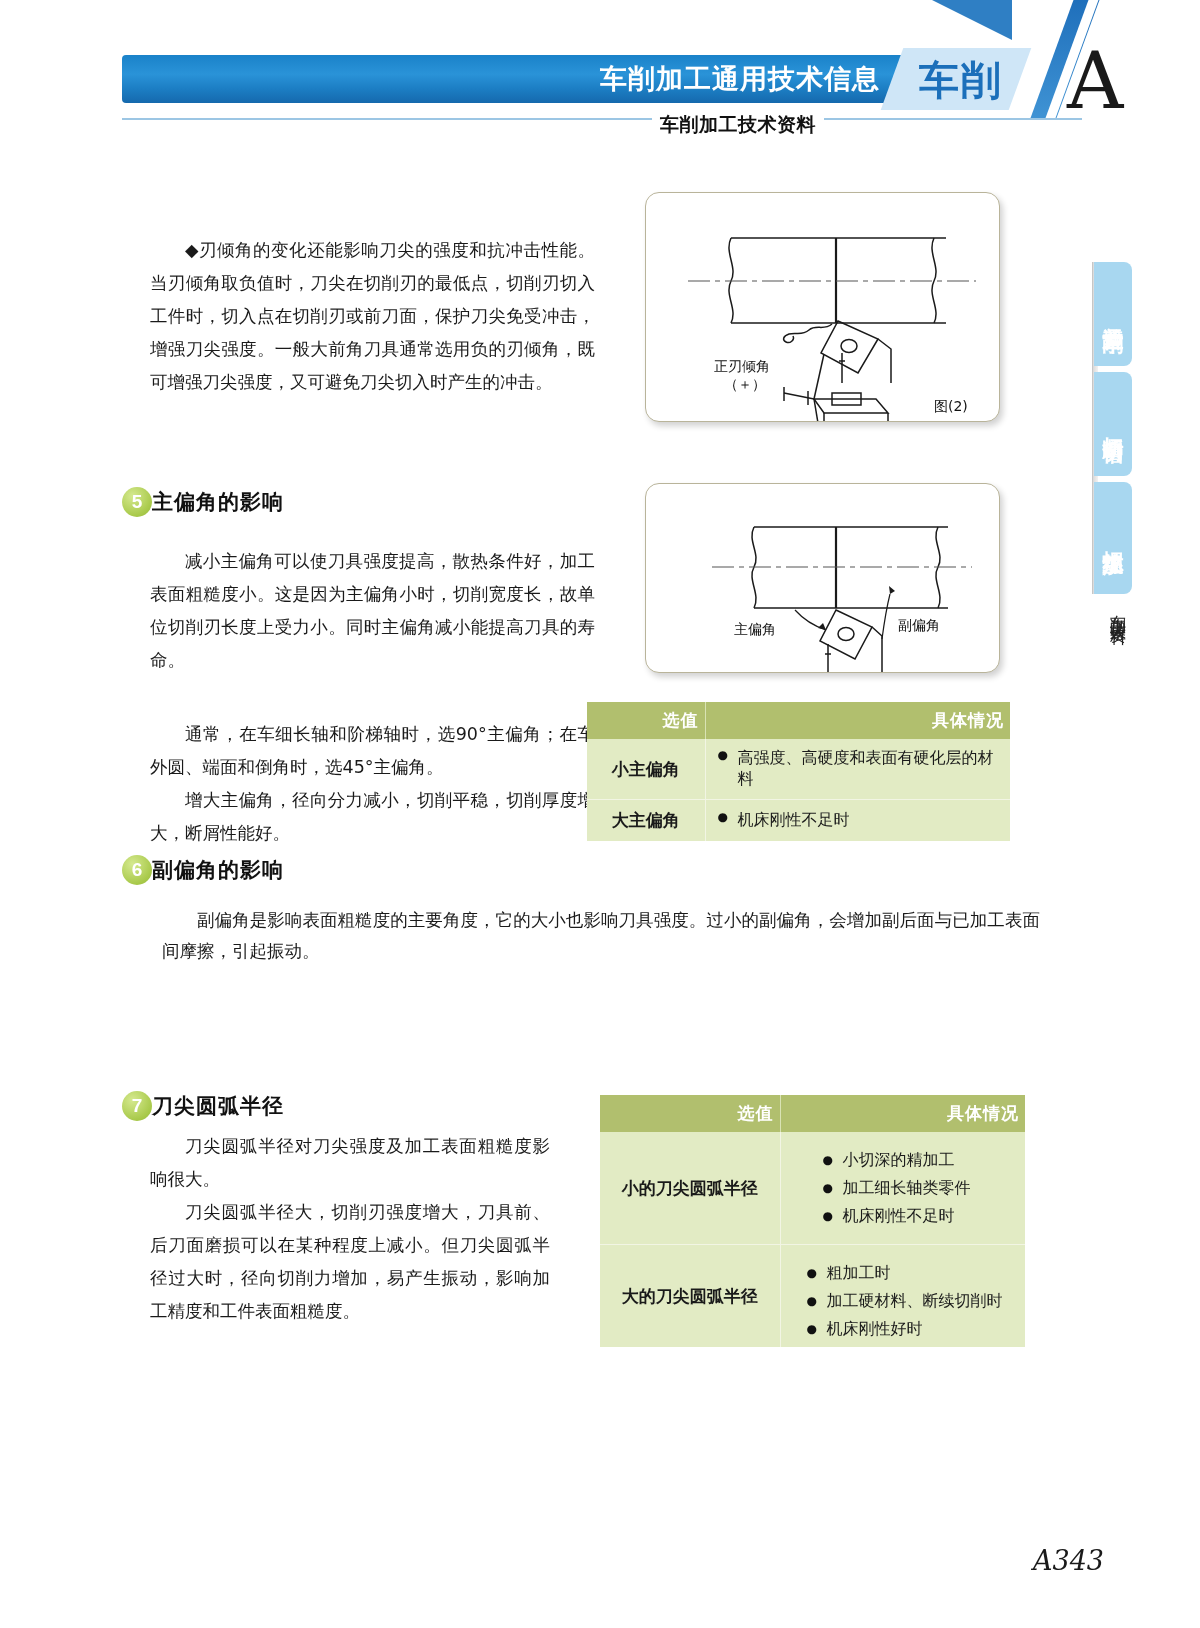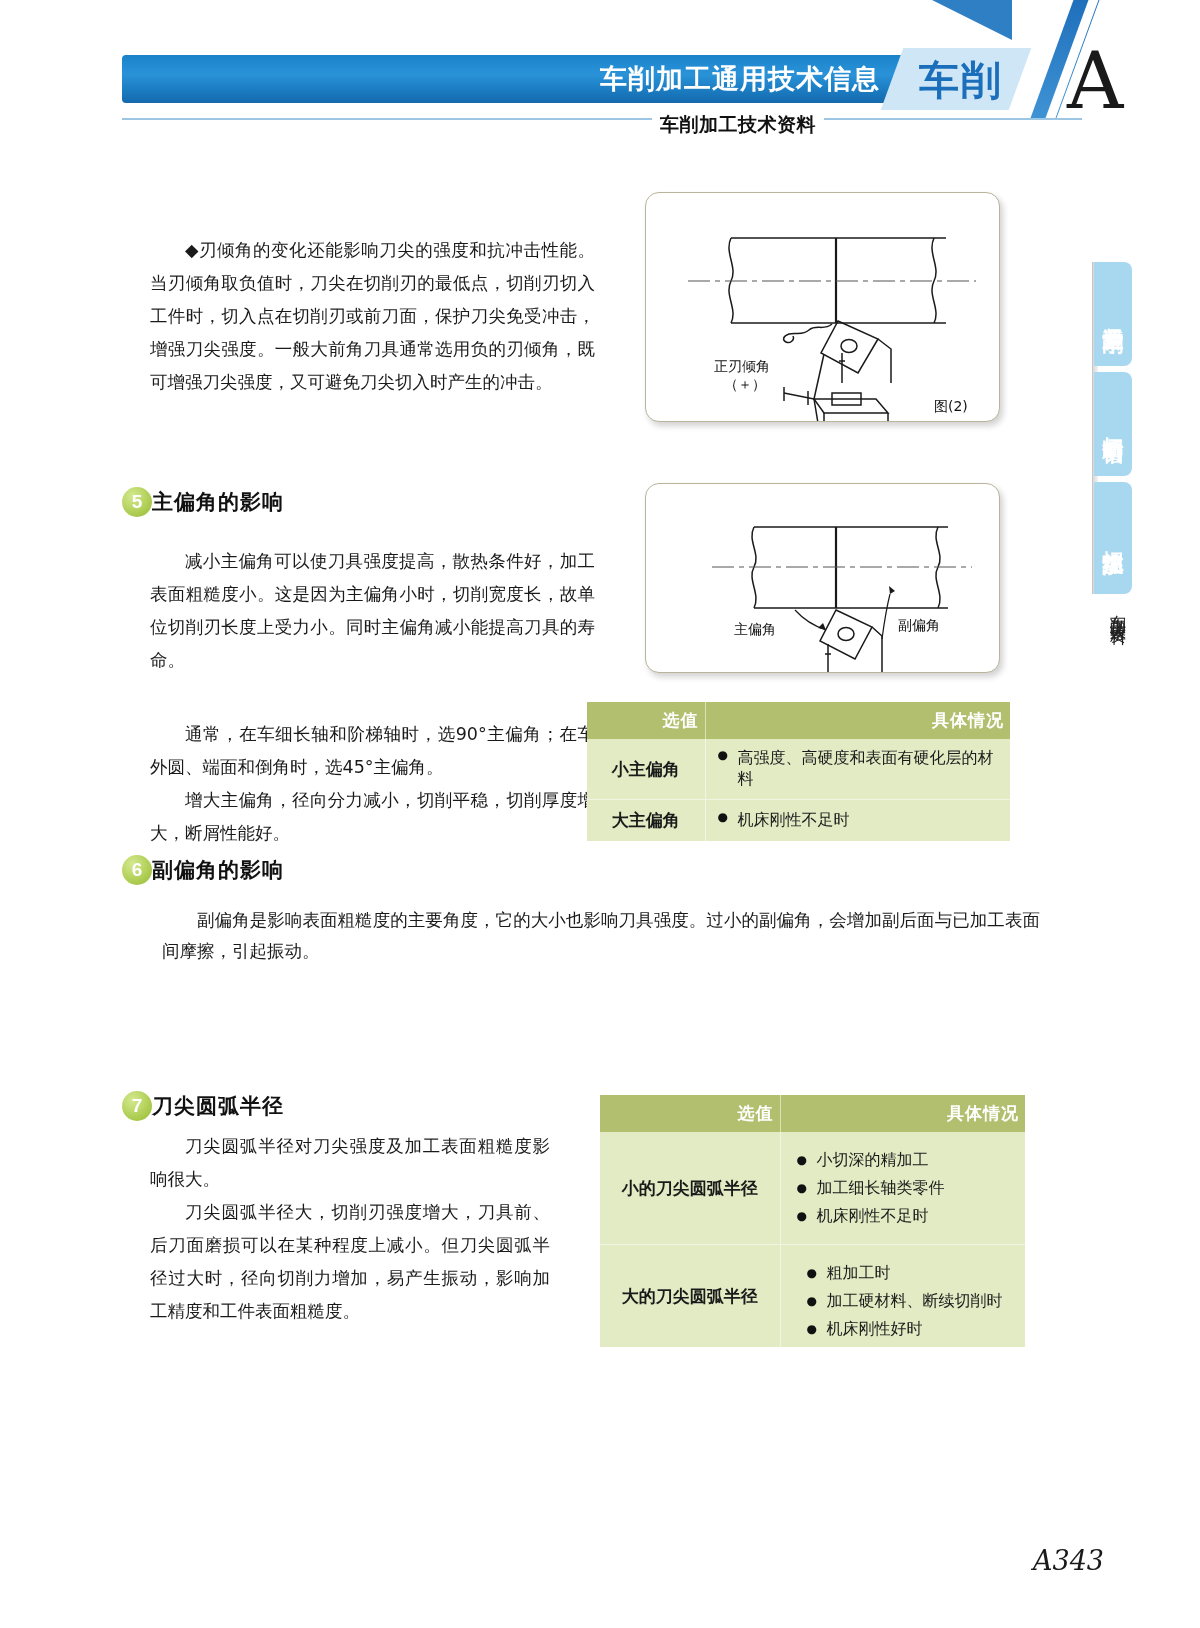--- a/index.html
+++ b/index.html
@@ -336,21 +336,21 @@
 <table class="gtable" style="left:600px; top:1095px; width:425px;">
   <thead>
     <tr>
       <th style="width:180px;">选值</th>
       <th>具体情况</th>
     </tr>
   </thead>
   <tbody>
     <tr>
       <td class="td-key">小的刀尖圆弧半径</td>
-      <td style="padding:14px 10px 14px 14px;">
+      <td style="padding:14px 10px 14px 40px;">
         <ul class="bullets">
           <li>小切深的精加工</li>
           <li>加工细长轴类零件</li>
           <li>机床刚性不足时</li>
         </ul>
       </td>
     </tr>
     <tr>
       <td class="td-key">大的刀尖圆弧半径</td>
       <td style="padding:14px 10px 4px 24px;">

